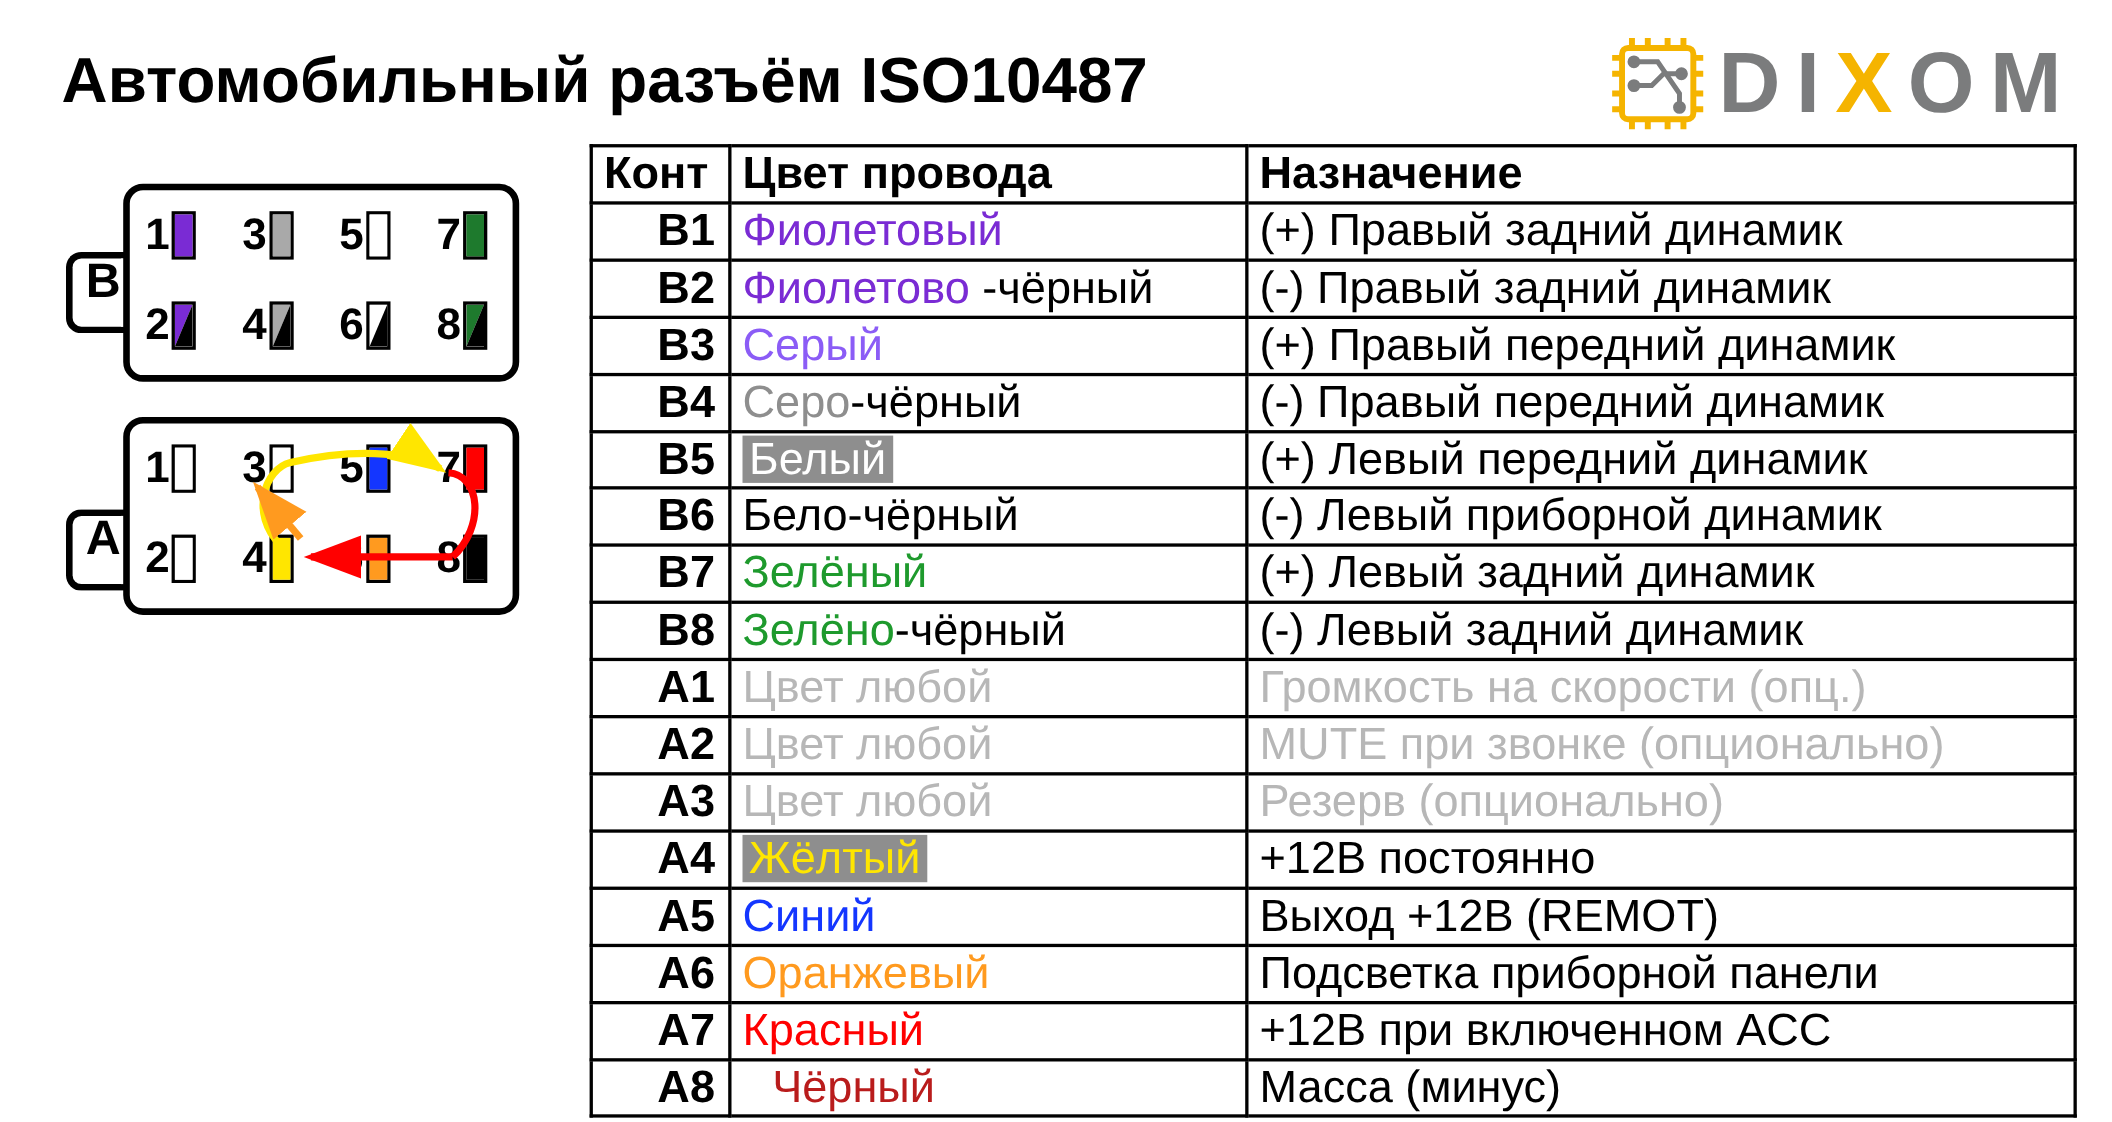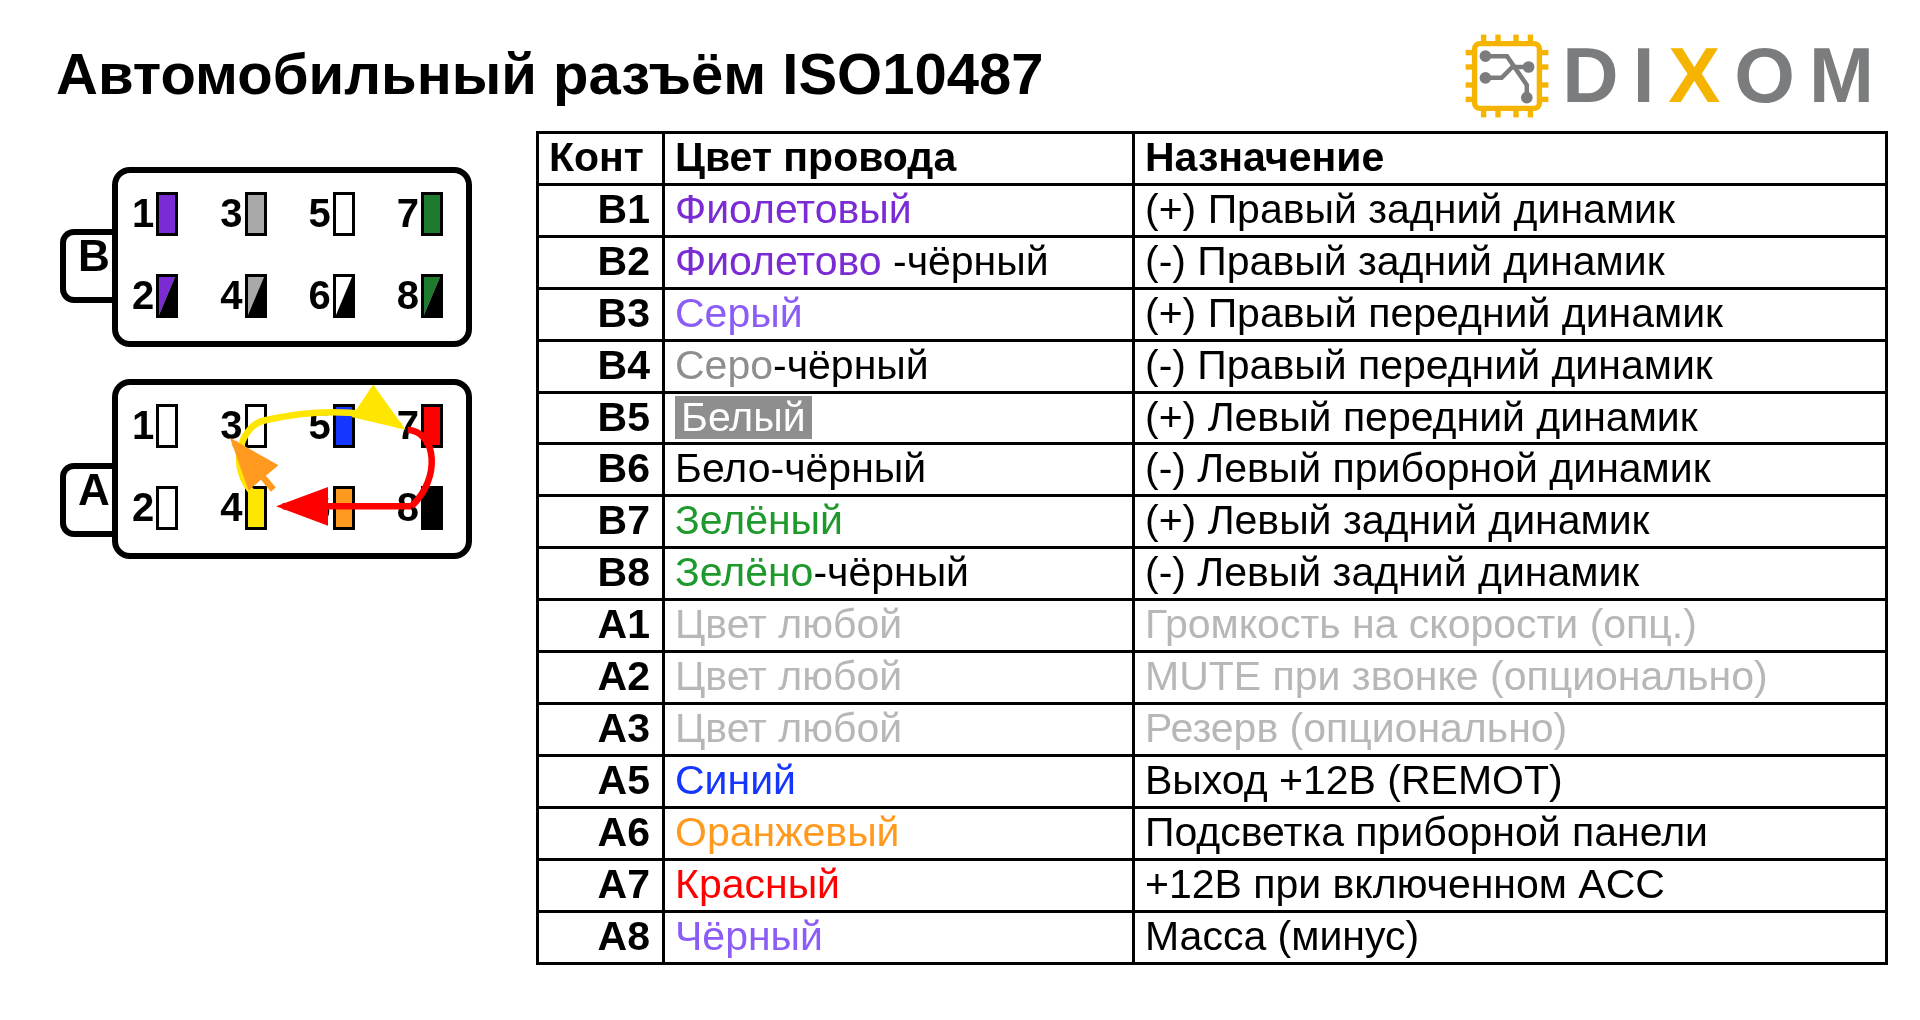--- a/index.html
+++ b/index.html
@@ -414,36 +414,41 @@
               <td class="pinid">A2</td>
               <td class="wire"><span class="wire-span" style="color: rgb(183, 183, 183);">Цвет любой</span></td>
               <td style="color: rgb(183, 183, 183);">MUTE при звонке (опционально)</td>
             </tr>
             <tr>
               <td class="pinid">A3</td>
               <td class="wire"><span class="wire-span" style="color: rgb(183, 183, 183);">Цвет любой</span></td>
               <td style="color: rgb(183, 183, 183);">Резерв (опционально)</td>
             </tr>
             <tr>
+              <td class="pinid">A4</td>
+              <td class="wire"><span class="wire-span chip-box" style="color: rgb(255, 230, 0); background: rgb(142, 142, 142);">Жёлтый</span></td>
+              <td>+12В постоянно</td>
+            </tr>
+            <tr>
               <td class="pinid">A5</td>
               <td class="wire"><span class="wire-span" style="color: rgb(20, 54, 255);">Синий</span></td>
               <td>Выход +12В (REMOT)</td>
             </tr>
             <tr>
               <td class="pinid">A6</td>
               <td class="wire"><span class="wire-span" style="color: rgb(255, 154, 31);">Оранжевый</span></td>
               <td>Подсветка приборной панели</td>
             </tr>
             <tr>
               <td class="pinid">A7</td>
               <td class="wire"><span class="wire-span" style="color: rgb(255, 0, 0);">Красный</span></td>
               <td>+12В при включенном ACC</td>
             </tr>
             <tr>
               <td class="pinid">A8</td>
-              <td class="wire"><span class="wire-span" style="color: #8b5cf6;">Чёрный</span></td>
+              <td class="wire"><span class="wire-span" style="color: #b91c1c; margin-left: 27px;">Чёрный</span></td>
               <td>Масса (минус)</td>
             </tr>
           </tbody>
       </table>
     </div>
   </div>
 </div>
 
 </body></html>

